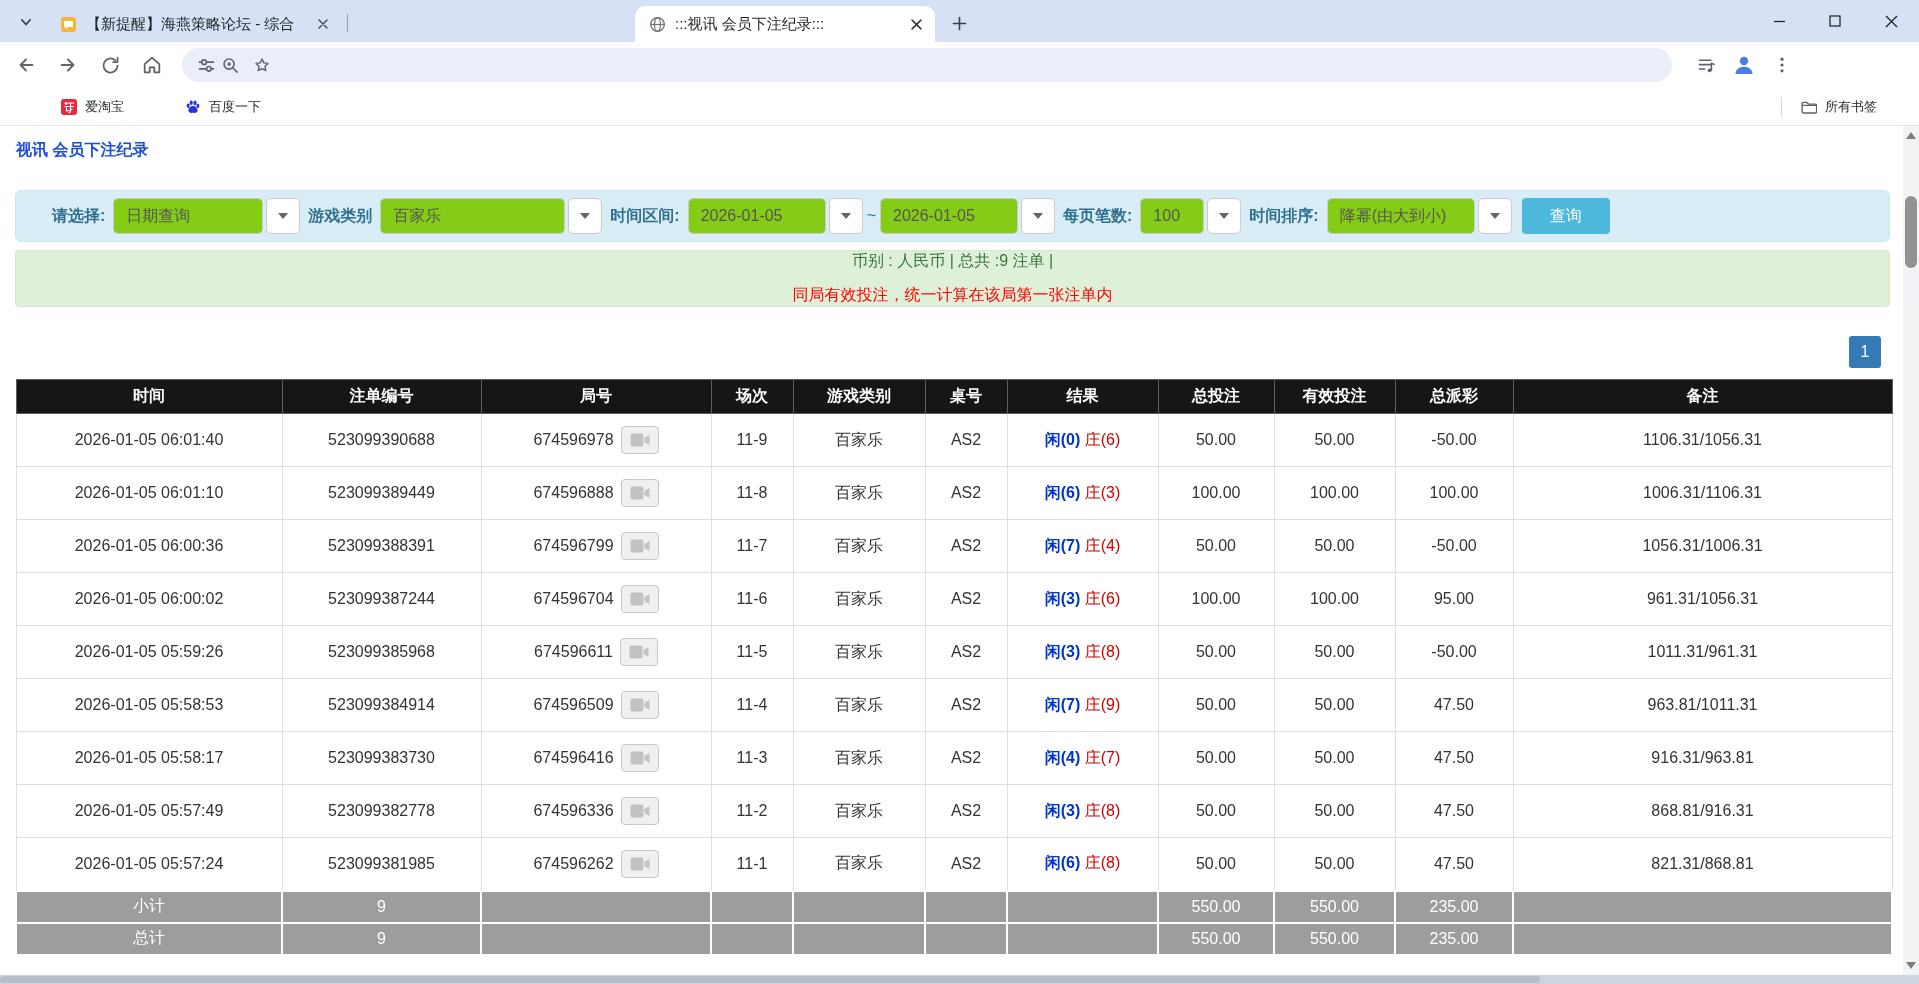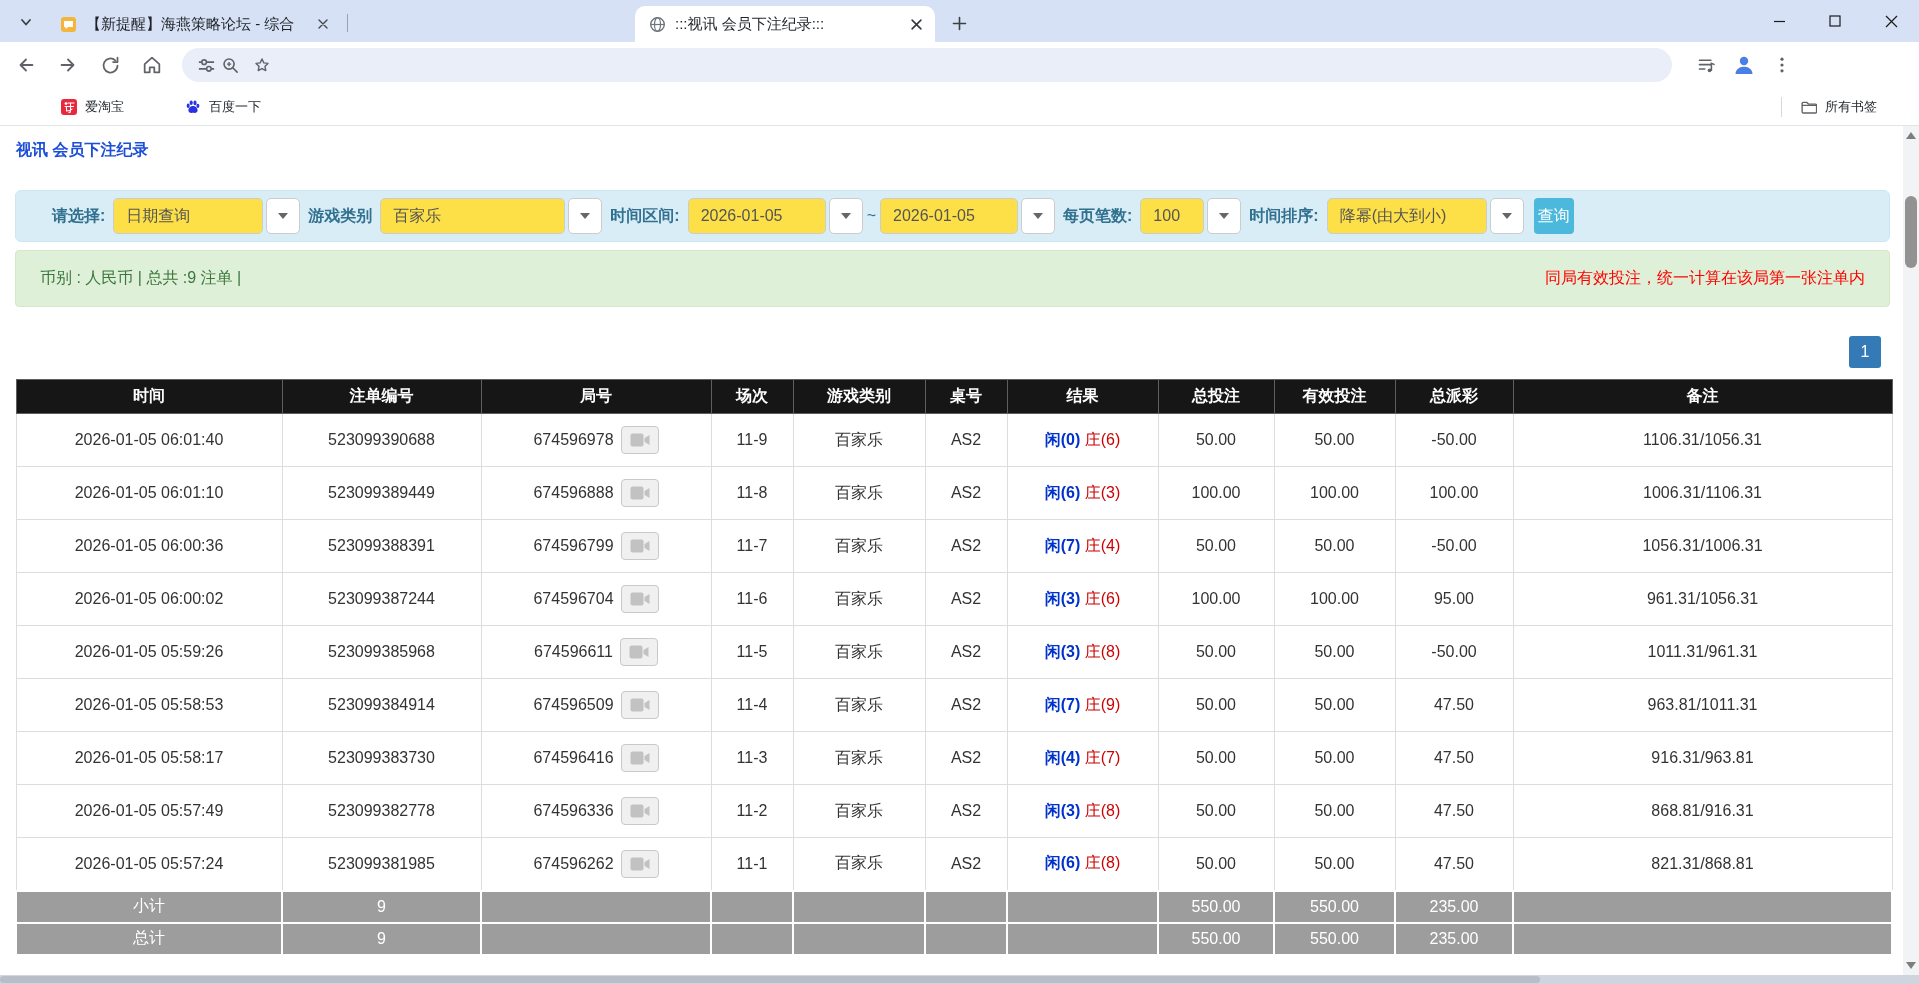--- a/index.html
+++ b/index.html
@@ -32,27 +32,27 @@
   .bookmark .bm-icon { width:16px; height:16px; margin-right:8px; }
   .bookmarks-right { position:absolute; right:42px; top:0; height:38px; display:flex; align-items:center; }
   .bm-sep { width:1px; height:20px; background:#d5d9de; margin-right:18px; }
 
   
   .page-title { position:absolute; left:16px; top:140px; font-size:16px; color:#1d4ed8; font-weight:700; }
 
   .filterbar { position:absolute; left:15px; top:190px; width:1875px; height:52px; background:#d9edf7; border:1px solid #cde6f2; border-radius:6px; display:flex; align-items:center; padding-left:36px; }
   .f-label { font-size:16px; font-weight:bold; color:#31708f; margin:0 8px; white-space:nowrap; }
   .combo { display:flex; align-items:center; }
-  .combo-box { height:36px; background:#fde047; border:1px solid #ccc; border-radius:5px; display:flex; align-items:center; padding-left:12px; font-size:16px; color:#555; cursor:text; }
+  .combo-box { height:36px; background:#84cc16; border:1px solid #ccc; border-radius:5px; display:flex; align-items:center; padding-left:12px; font-size:16px; color:#555; cursor:text; }
   .combo-arrow { width:34px; height:36px; margin-left:3px; background:#fff; border:1px solid #ccc; border-radius:5px; display:flex; align-items:center; justify-content:center; cursor:pointer; }
   .tri-down { width:0; height:0; border-left:5px solid transparent; border-right:5px solid transparent; border-top:6px solid #666; }
   .tilde { font-size:16px; color:#31708f; margin:0 4px; }
-  .search-btn { margin-left:10px; height:36px; padding:0 4px; background:#4cb9dc; color:#fff; font-size:16px; border:none; border-radius:4px; cursor:pointer; }
-
-  .summarybar { position:absolute; left:15px; top:250px; width:1875px; height:57px; background:#dff0d8; border:1px solid #d6e9c6; border-radius:4px; display:flex; align-items:center; justify-content:space-between; padding:0 24px; }
+  .search-btn { margin-left:10px; height:36px; padding:0 28px; background:#4cb9dc; color:#fff; font-size:16px; border:none; border-radius:4px; cursor:pointer; }
+
+  .summarybar { position:absolute; left:15px; top:250px; width:1875px; height:57px; background:#dff0d8; border:1px solid #d6e9c6; border-radius:4px; display:flex; align-items:center; justify-content:space-between; padding:0 24px;flex-direction:column; }
   .summary-left { font-size:16px; color:#3c763d; }
   .summary-right { font-size:16px; color:#ff0000; }
 
   .page-btn { position:absolute; left:1849px; top:336px; width:32px; height:32px; background:#337ab7; color:#fff; font-size:16px; display:flex; align-items:center; justify-content:center; border-radius:3px; cursor:pointer; }
 
   table.bet-table { position:absolute; left:15px; top:379px; width:1876px; border-collapse:collapse; table-layout:fixed; }
   .bet-table th { background:#161616; color:#fff; font-size:16px; font-weight:bold; height:34px; border:1px solid #5e5e5e; text-align:center; }
   .bet-table td { background:#fff; color:#333; font-size:16px; height:53px; border:1px solid #ddd; text-align:center; vertical-align:middle; }
   .bet-table td .round-wrap { display:inline-flex; align-items:center; gap:7px; }
   .video-btn { width:38px; height:28px; background:#f0f0f0; border:1px solid #c9c9c9; border-radius:4px; display:inline-flex; align-items:center; justify-content:center; cursor:pointer; }
@@ -283,21 +283,21 @@
   <span class="f-label">每页笔数:</span>
   <span class="combo">
     <span class="combo-box" style="width:64px;">100</span>
     <span class="combo-arrow">
         <span class="tri-down"></span>
       </span>
   </span>
 
   <span class="f-label">时间排序:</span>
   <span class="combo">
-    <span class="combo-box" style="width:160px;">降幂(由大到小)</span>
+    <span class="combo-box" style="width:148px;">降幂(由大到小)</span>
     <span class="combo-arrow">
         <span class="tri-down"></span>
       </span>
   </span>
 
   <button class="search-btn">查询</button>
 </div>
 
 <div class="summarybar">
   <span class="summary-left">币别 : 人民币 | 总共 :9 注单 |</span>

